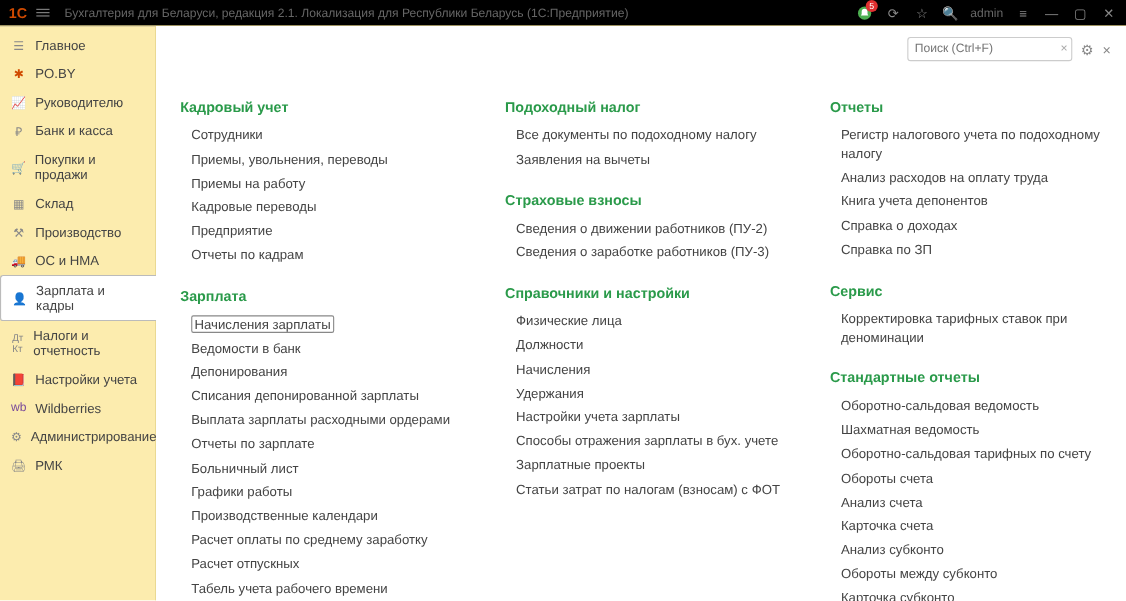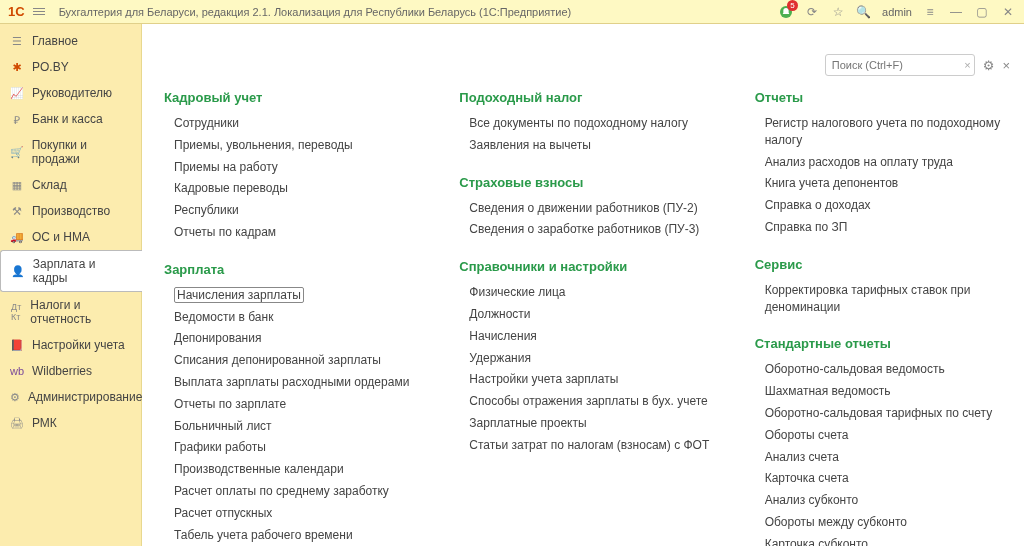--- a/index.html
+++ b/index.html
@@ -1,39 +1,39 @@
 <!DOCTYPE html>
 <html><head>
 <meta charset="utf-8">
 <style>
 * { margin: 0; padding: 0; box-sizing: border-box; }
 body { font-family: Arial, sans-serif; font-size: 12px; background: #fff; width: 1024px; height: 546px; overflow: hidden; }
 
-.titlebar { background: #fef9c3; height: 24px; display: flex; align-items: center; padding: 0 8px; border-bottom: 1px solid #e0d08a; }
+.titlebar { background: #000000; height: 24px; display: flex; align-items: center; padding: 0 8px; border-bottom: 1px solid #e0d08a; }
 .titlebar-left { display: flex; align-items: center; gap: 8px; }
 .titlebar-title { color: #666; font-size: 11px; margin-left: 6px; }
 .titlebar-right { margin-left: auto; display: flex; align-items: center; gap: 10px; color: #666; }
 .titlebar-icon { width: 16px; height: 16px; display: inline-flex; align-items: center; justify-content: center; cursor: pointer; color: #888; }
 .logo { color: #d04a00; font-weight: bold; font-size: 13px; }
 .hamburger { display: inline-flex; flex-direction: column; gap: 2px; cursor: pointer; }
 .hamburger span { width: 12px; height: 1px; background: #888; }
 .bell-wrap { position: relative; }
 .bell-badge { position: absolute; top: -4px; right: -4px; background: #e03030; color: #fff; border-radius: 50%; width: 11px; height: 11px; font-size: 8px; display: flex; align-items: center; justify-content: center; }
 
 .body-wrap { display: flex; height: calc(100% - 24px); }
 .sidebar { width: 142px; background: #fcecae; border-right: 1px solid #e8d88f; padding-top: 4px; }
 .sidebar-item { display: flex; align-items: center; gap: 8px; padding: 6px 10px; color: #444; cursor: pointer; font-size: 12px; }
 .sidebar-item.active { background: #fff; border: 1px solid #bbb; border-right: none; border-radius: 3px 0 0 3px; margin-right: -1px; }
 .sidebar-icon { width: 14px; height: 14px; display: inline-flex; align-items: center; justify-content: center; color: #888; font-size: 11px; }
 .sidebar-icon.red { color: #d04a00; }
 .sidebar-icon.purple { color: #7a4a9a; }
 .sidebar-icon.dark { color: #333; }
 
 .main { flex: 1; background: #fff; position: relative; padding: 10px 14px 14px 22px; overflow: auto; }
-.topbar { position: absolute; right: 14px; top: 10px; display: flex; align-items: center; gap: 8px; margin-top: 20px; }
+.topbar { position: absolute; right: 14px; top: 10px; display: flex; align-items: center; gap: 8px; }
 .search-wrap { position: relative; }
 .search { width: 150px; height: 22px; border: 1px solid #ccc; border-radius: 3px; padding: 0 20px 0 6px; font-size: 11px; color: #888; }
 .search-clear { position: absolute; right: 4px; top: 50%; transform: translateY(-50%); color: #aaa; font-size: 11px; cursor: pointer; }
 .gear { color: #888; cursor: pointer; font-size: 13px; }
 .close { color: #888; cursor: pointer; font-size: 13px; }
 
 .columns { display: flex; gap: 40px; margin-top: 40px; }
 .col { flex: 1; min-width: 0; }
 .section { margin-bottom: 18px; margin-top: 16px; }
 .section-title { color: #2a9a4a; font-weight: bold; font-size: 13px; margin-bottom: 8px; }
@@ -147,21 +147,21 @@
 
     <div class="columns" id="columns">
         <div class="col">
           <div class="section">
             <div class="section-title">Кадровый учет</div>
             <ul class="section-items">
               <li><span>Сотрудники</span></li>
               <li><span>Приемы, увольнения, переводы</span></li>
               <li><span>Приемы на работу</span></li>
               <li><span>Кадровые переводы</span></li>
-              <li><span>Республики</span></li>
+              <li><span>Предприятие</span></li>
               <li><span>Отчеты по кадрам</span></li>
             </ul>
           </div>
           <div class="section">
             <div class="section-title">Зарплата</div>
             <ul class="section-items">
               <li class="hl1"><span>Начисления зарплаты</span></li>
               <li><span>Ведомости в банк</span></li>
               <li><span>Депонирования</span></li>
               <li><span>Списания депонированной зарплаты</span></li>

